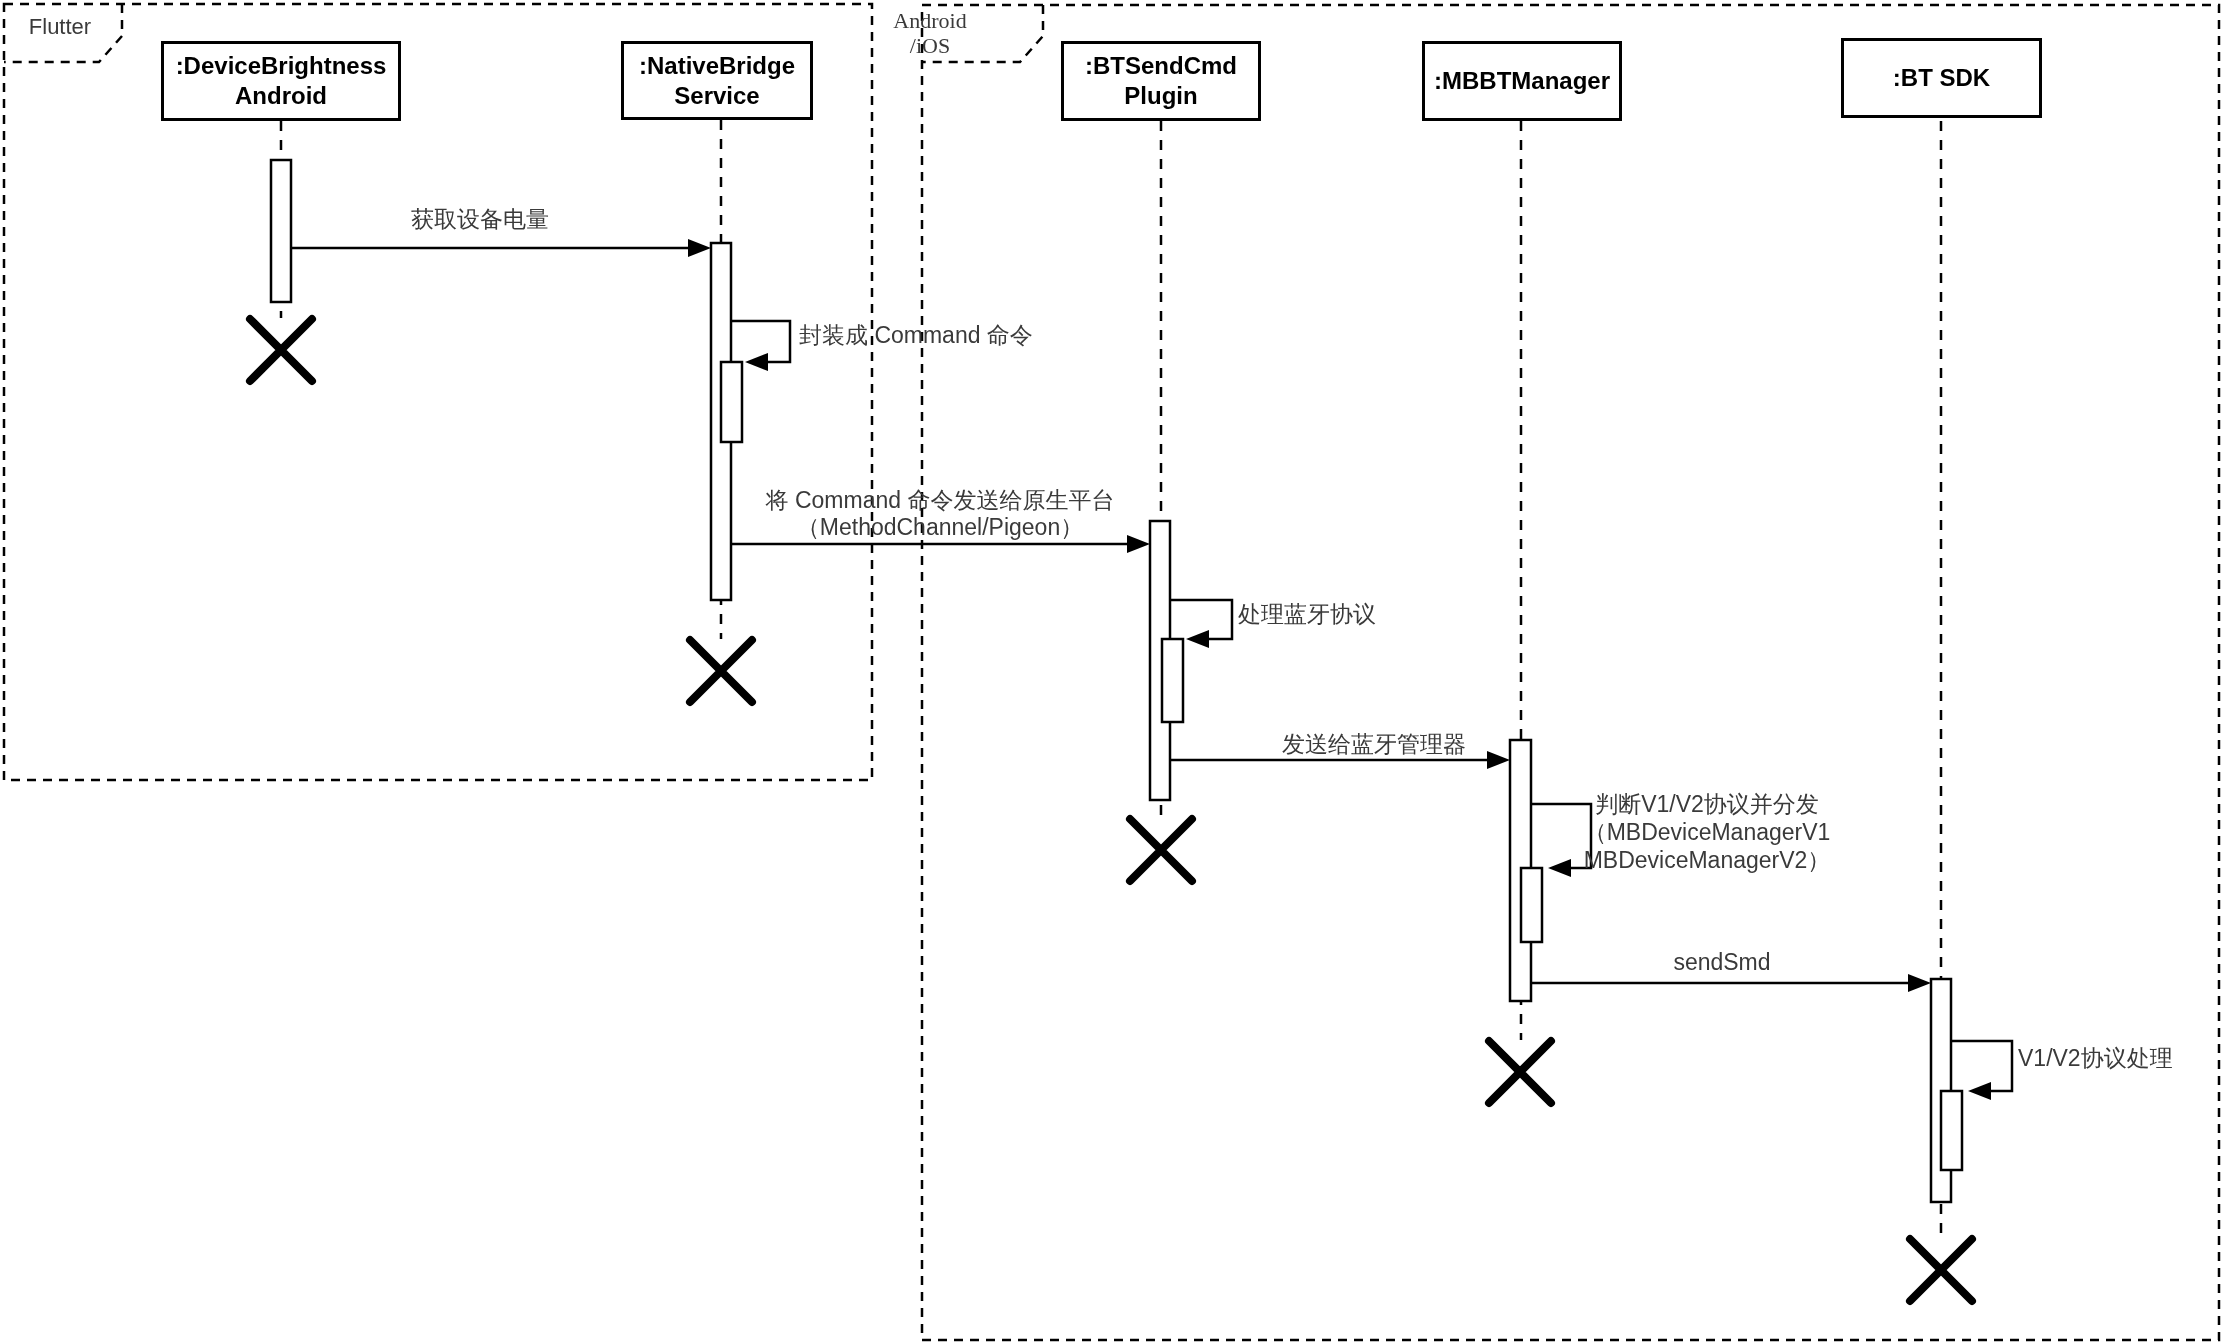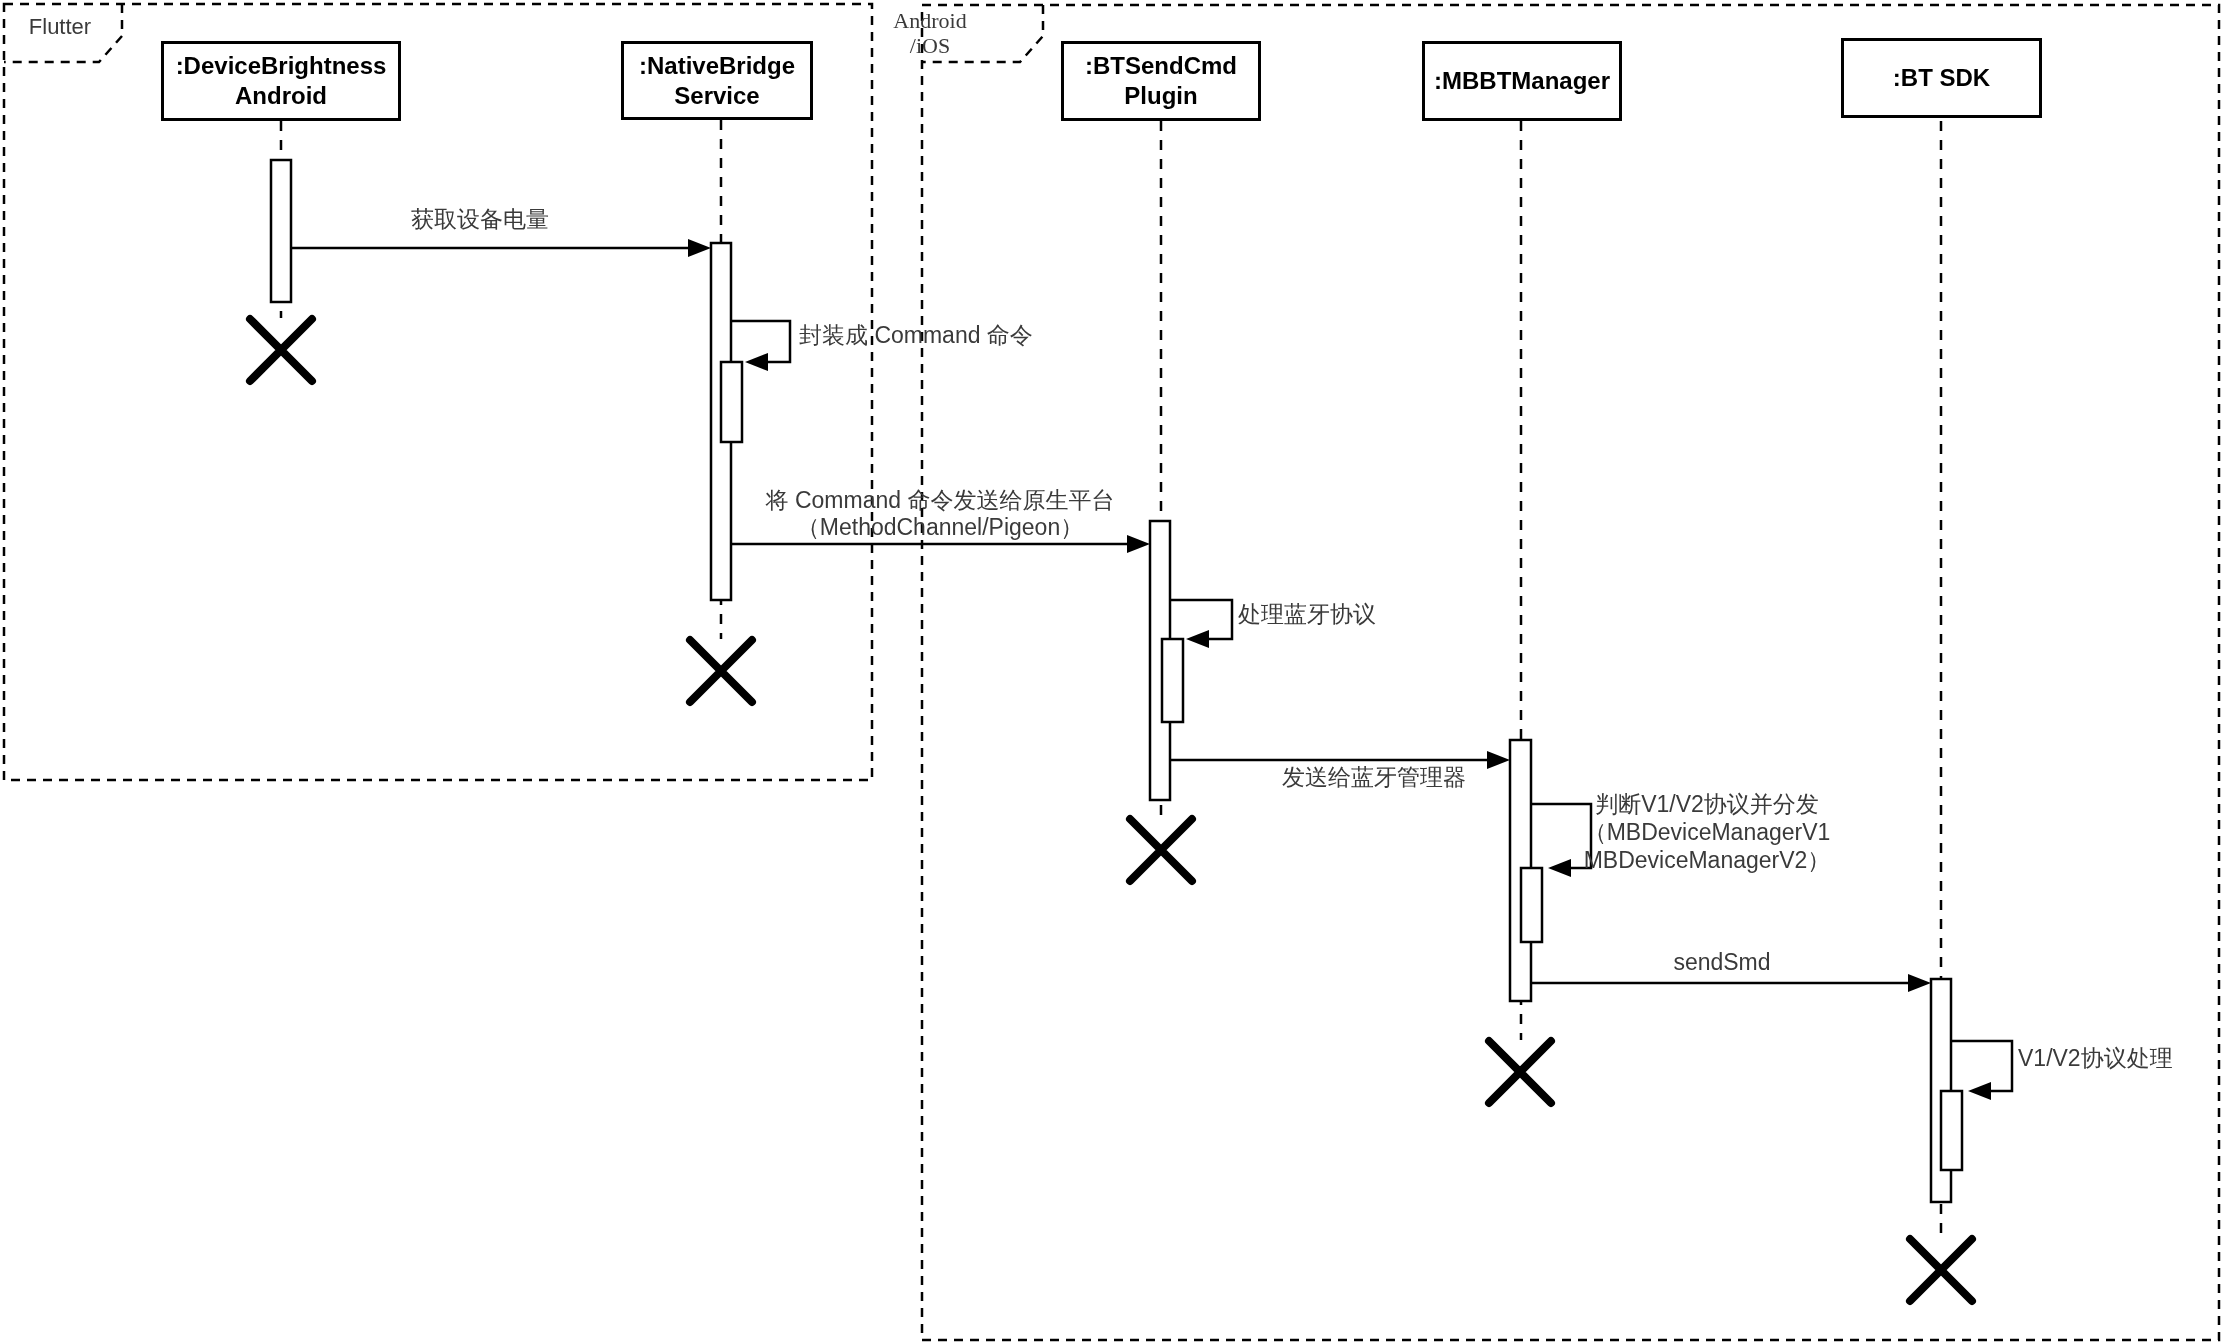--- a/index.html
+++ b/index.html
@@ -105,20 +105,20 @@
   <div class="participant" style="left:1061px; top:41px; width:200px; height:80px;">:BTSendCmd
 Plugin</div>
   <div class="participant" style="left:1422px; top:41px; width:200px; height:80px;">:MBBTManager</div>
   <div class="participant" style="left:1841px; top:38px; width:201px; height:80px;">:BT SDK</div>
 
   <div class="msg center" style="left:310px; top:206px; width:340px;">获取设备电量</div>
   <div class="msg" style="left:799px; top:322px;">封装成 Command 命令</div>
   <div class="msg center" style="left:740px; top:487px; width:400px;">将 Command 命令发送给原生平台
 （MethodChannel/Pigeon）</div>
   <div class="msg" style="left:1238px; top:601px;">处理蓝牙协议</div>
-  <div class="msg center" style="left:1224px; top:731px; width:300px;margin-top:33px;">发送给蓝牙管理器</div>
+  <div class="msg center" style="left:1224px; top:731px; width:300px;">发送给蓝牙管理器</div>
   <div class="msg center" style="left:1547px; top:790px; width:320px; line-height:28px;">判断V1/V2协议并分发
 （MBDeviceManagerV1
 MBDeviceManagerV2）</div>
   <div class="msg center" style="left:1622px; top:949px; width:200px;">sendSmd</div>
   <div class="msg" style="left:2018px; top:1045px;">V1/V2协议处理</div>
 
 </div>
 
 </body></html>

